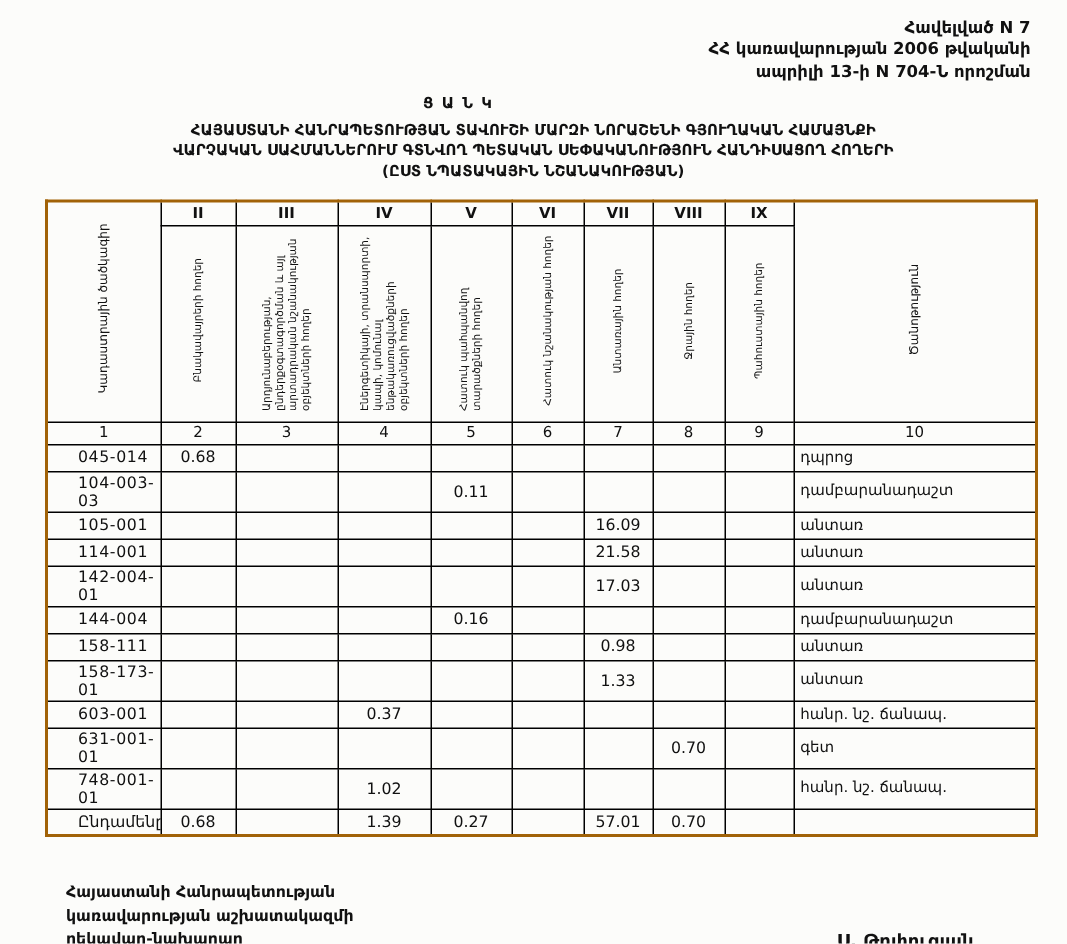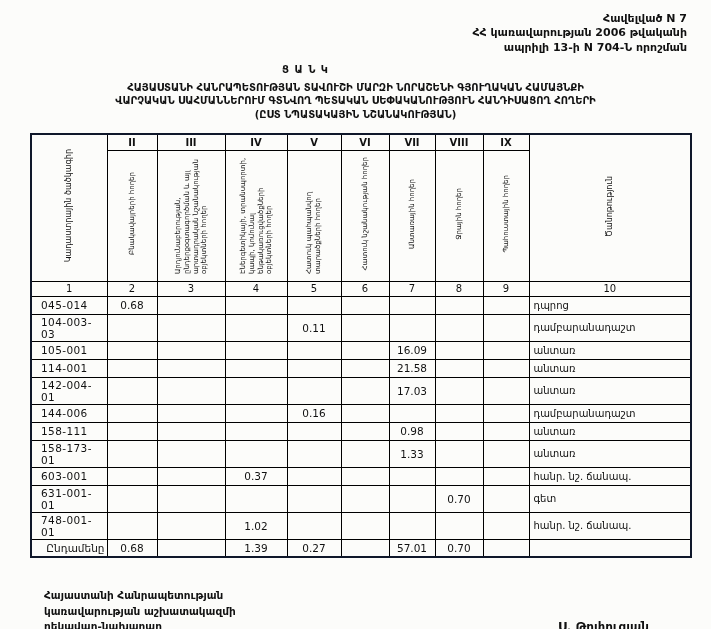--- a/index.html
+++ b/index.html
@@ -38,21 +38,21 @@
     line-height: 1.35;
     margin-top: 6px;
   }
 
   
   table.land-table {
     margin: 12px 16px 0 30px;
     width: 660px;
     border-collapse: collapse;
     table-layout: fixed;
-    border: 2px solid #0f172a;
+    border: 2px solid #a16207;
   }
   .land-table th, .land-table td {
     border: 1px solid #000;
     overflow: hidden;
   }
   .land-table th.roman {
     height: 16px;
     font-size: 10px;
     font-weight: 700;
     text-align: center;
@@ -81,21 +81,21 @@
     height: 15px;
     font-size: 10px;
     font-weight: 400;
     text-align: center;
   }
   .land-table td {
     height: 18px;
     font-size: 10.5px;
     padding: 1px 2px;
   }
-  .land-table td.code { text-align: left; padding-left: 9px; letter-spacing: 0.4px; }
+  .land-table td.code { text-align: left; padding-left: 20px; letter-spacing: 0.4px; }
   .land-table td.num  { text-align: center; }
   .land-table td.note { text-align: left; padding-left: 4px; font-size: 10px; }
   .land-table tr.total td.code { text-align: right; letter-spacing: 0; }
 
   
   .footer {
     display: flex;
     justify-content: space-between;
     align-items: flex-end;
     padding: 30px 62px 0 44px;
@@ -236,21 +236,21 @@
         <td class="num"></td>
         <td class="num"></td>
         <td class="num"></td>
         <td class="num"></td>
         <td class="num">17.03</td>
         <td class="num"></td>
         <td class="num"></td>
         <td class="note">անտառ</td>
       </tr>
       <tr>
-        <td class="code">144-006</td>
+        <td class="code">144-004</td>
         <td class="num"></td>
         <td class="num"></td>
         <td class="num"></td>
         <td class="num">0.16</td>
         <td class="num"></td>
         <td class="num"></td>
         <td class="num"></td>
         <td class="num"></td>
         <td class="note">դամբարանադաշտ</td>
       </tr>

